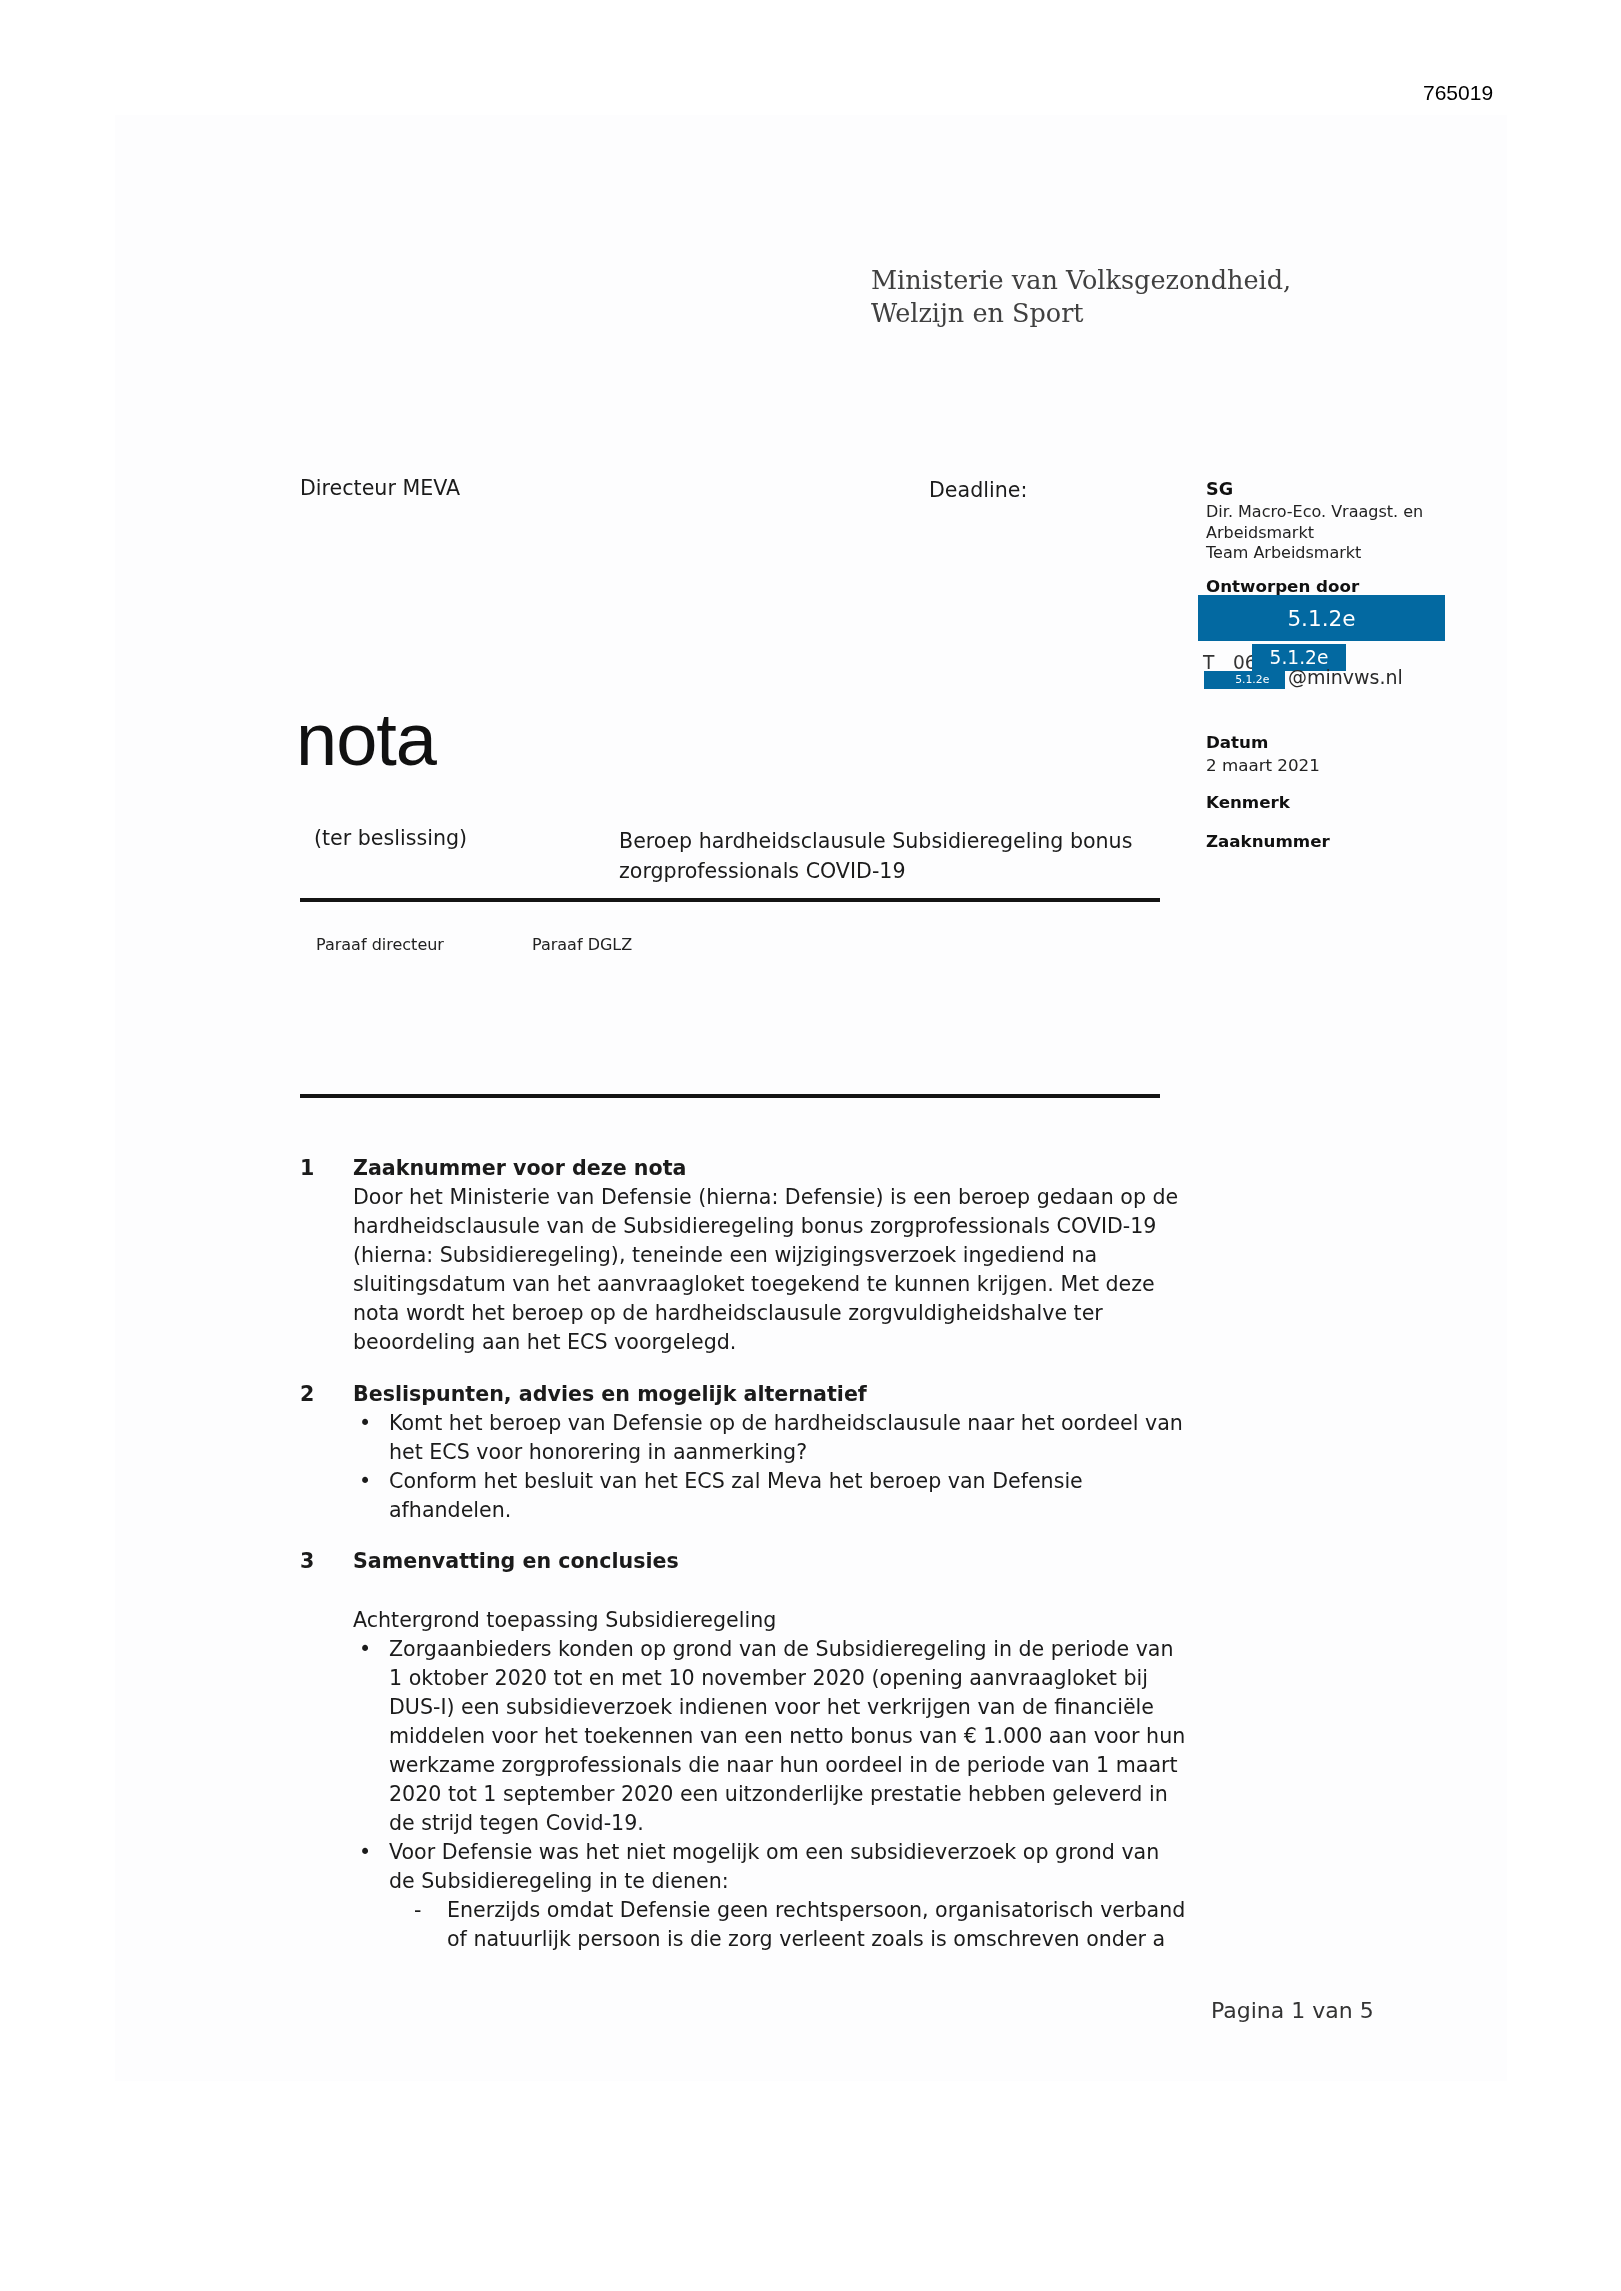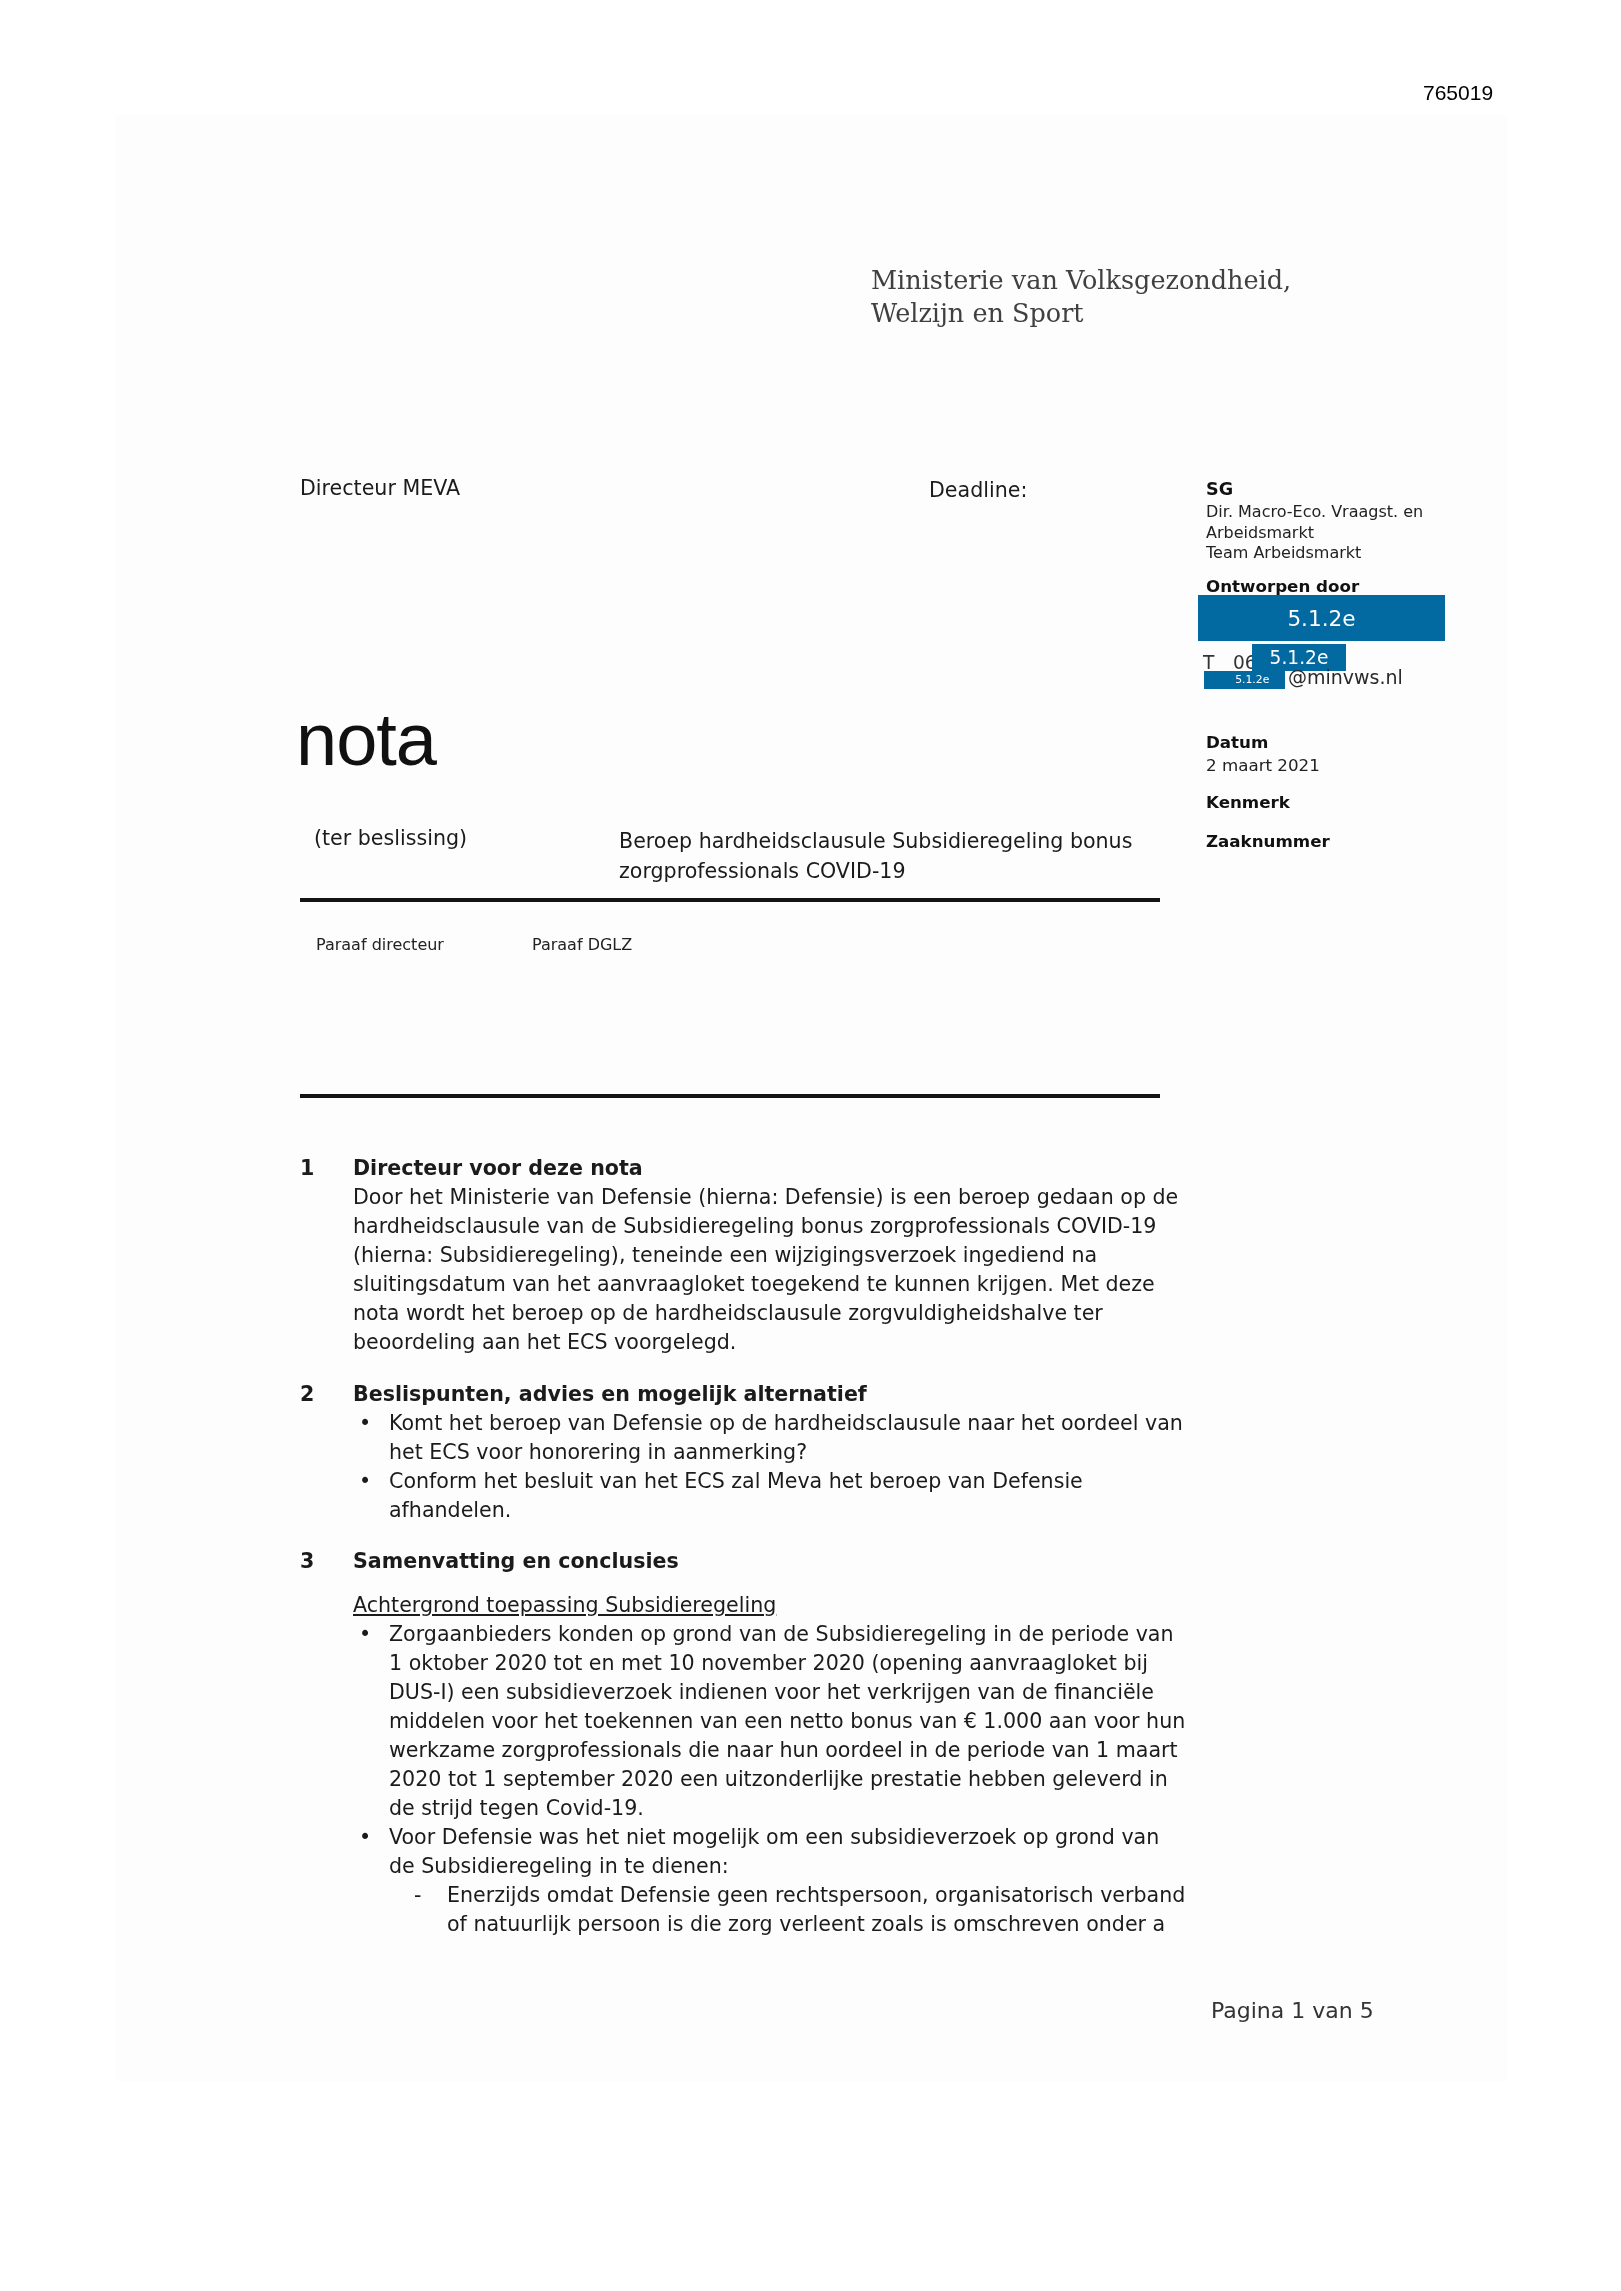--- a/index.html
+++ b/index.html
@@ -78,21 +78,21 @@
     font-size:20.6px; line-height:29px; color:#1b1b1b;
   }
   .section { margin-bottom:22.5px; }
   .sec-head { display:flex; font-weight:bold; }
   .sec-num { width:53px; flex:0 0 53px; }
   .sec-body { margin-left:53px; width:836px; }
   .bullets { margin-left:53px; width:836px; }
   .bullet-item { display:flex; }
   .bullet-marker { flex:0 0 36px; padding-left:5.9px; }
   .bullet-text { flex:1; }
-  .sub-heading { text-decoration:underline; margin-top:15px; }
+  .sub-heading { margin-top:30px; }
   .sub-bullet { display:flex; margin-left:114px; width:775px; }
   .dash-marker { flex:0 0 33px; }
 
   .page-footer {
     position:absolute; left:1096px; top:1883px;
     font-size:22px; color:#333;
   }
 </style>
 </head>
 <body>
@@ -136,21 +136,21 @@
   <div class="rule rule-top"></div>
   <div class="paraaf paraaf-dir">Paraaf directeur</div>
   <div class="paraaf paraaf-dglz">Paraaf DGLZ</div>
   <div class="rule rule-bottom"></div>
 
   <div class="content">
 
     <div class="section">
       <div class="sec-head">
         <span class="sec-num">1</span>
-        <span>Directeur voor deze nota</span>
+        <span>Zaaknummer voor deze nota</span>
       </div>
       <div class="sec-body">Door het Ministerie van Defensie (hierna: Defensie) is een beroep gedaan op de hardheidsclausule van de Subsidieregeling bonus zorgprofessionals COVID-19 (hierna: Subsidieregeling), teneinde een wijzigingsverzoek ingediend na sluitingsdatum van het aanvraagloket toegekend te kunnen krijgen. Met deze nota wordt het beroep op de hardheidsclausule zorgvuldigheidshalve ter beoordeling aan het ECS voorgelegd.</div>
     </div>
 
     <div class="section">
       <div class="sec-head">
         <span class="sec-num">2</span>
         <span>Beslispunten, advies en mogelijk alternatief</span>
       </div>
       <div class="bullets">

